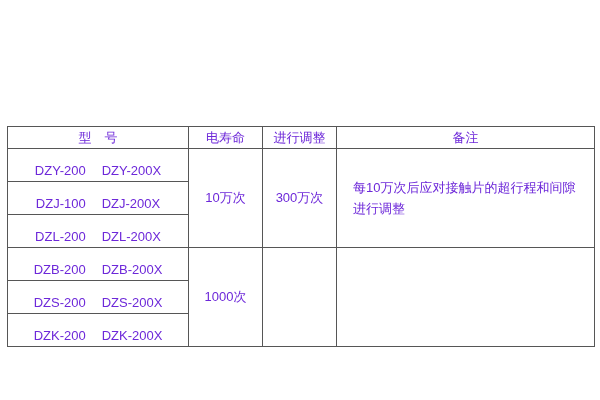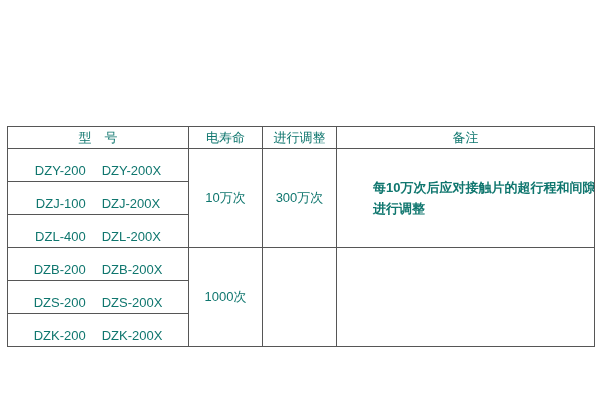--- a/index.html
+++ b/index.html
@@ -18,21 +18,21 @@
     position: absolute;
     left: 7px;
     top: 126px;
     border-collapse: collapse;
     table-layout: fixed;
     width: 587px;
   }
   .spec-table td {
     border: 1px solid #565656;
     font-size: 13px;
-    color: #0f766e;
+    color: #6d28d9;
     text-align: center;
     vertical-align: middle;
     padding: 0;
     height: 20px;
     line-height: 20px;
     overflow: hidden;
     white-space: nowrap;
   }
   .spec-table tr.header-row td {
     height: 21px;
@@ -40,23 +40,22 @@
   }
   .spec-table td.model-cell .model-pair {
     display: flex;
     justify-content: center;
     align-items: center;
     gap: 16px;
     margin-top: 12px;
   }
   .spec-table td.remark-cell {
     text-align: left;
-    padding-left: 36px;
+    padding-left: 16px;
     vertical-align: middle;
-    font-weight: bold;
   }
   .spec-table td.remark-cell .remark-line {
     height: 21px;
     line-height: 21px;
     white-space: nowrap;
   }
   col.c-model { width: 181px; }
   col.c-elife { width: 74px; }
   col.c-mlife { width: 74px; }
   col.c-remark { width: 258px; }
@@ -99,21 +98,21 @@
         <div class="model-pair">
           <span>DZJ-100</span>
           <span>DZJ-200X</span>
         </div>
       </td>
     </tr>
 
     <tr>
       <td class="model-cell">
         <div class="model-pair">
-          <span>DZL-400</span>
+          <span>DZL-200</span>
           <span>DZL-200X</span>
         </div>
       </td>
     </tr>
 
     <tr>
       <td class="model-cell">
         <div class="model-pair">
           <span>DZB-200</span>
           <span>DZB-200X</span>

